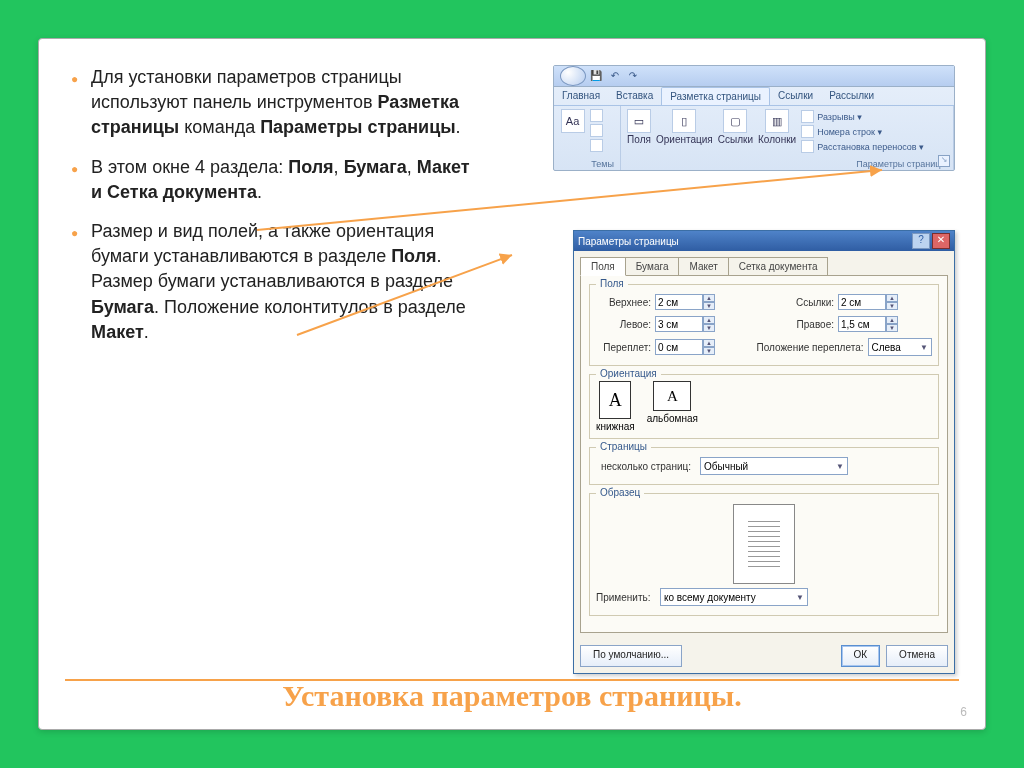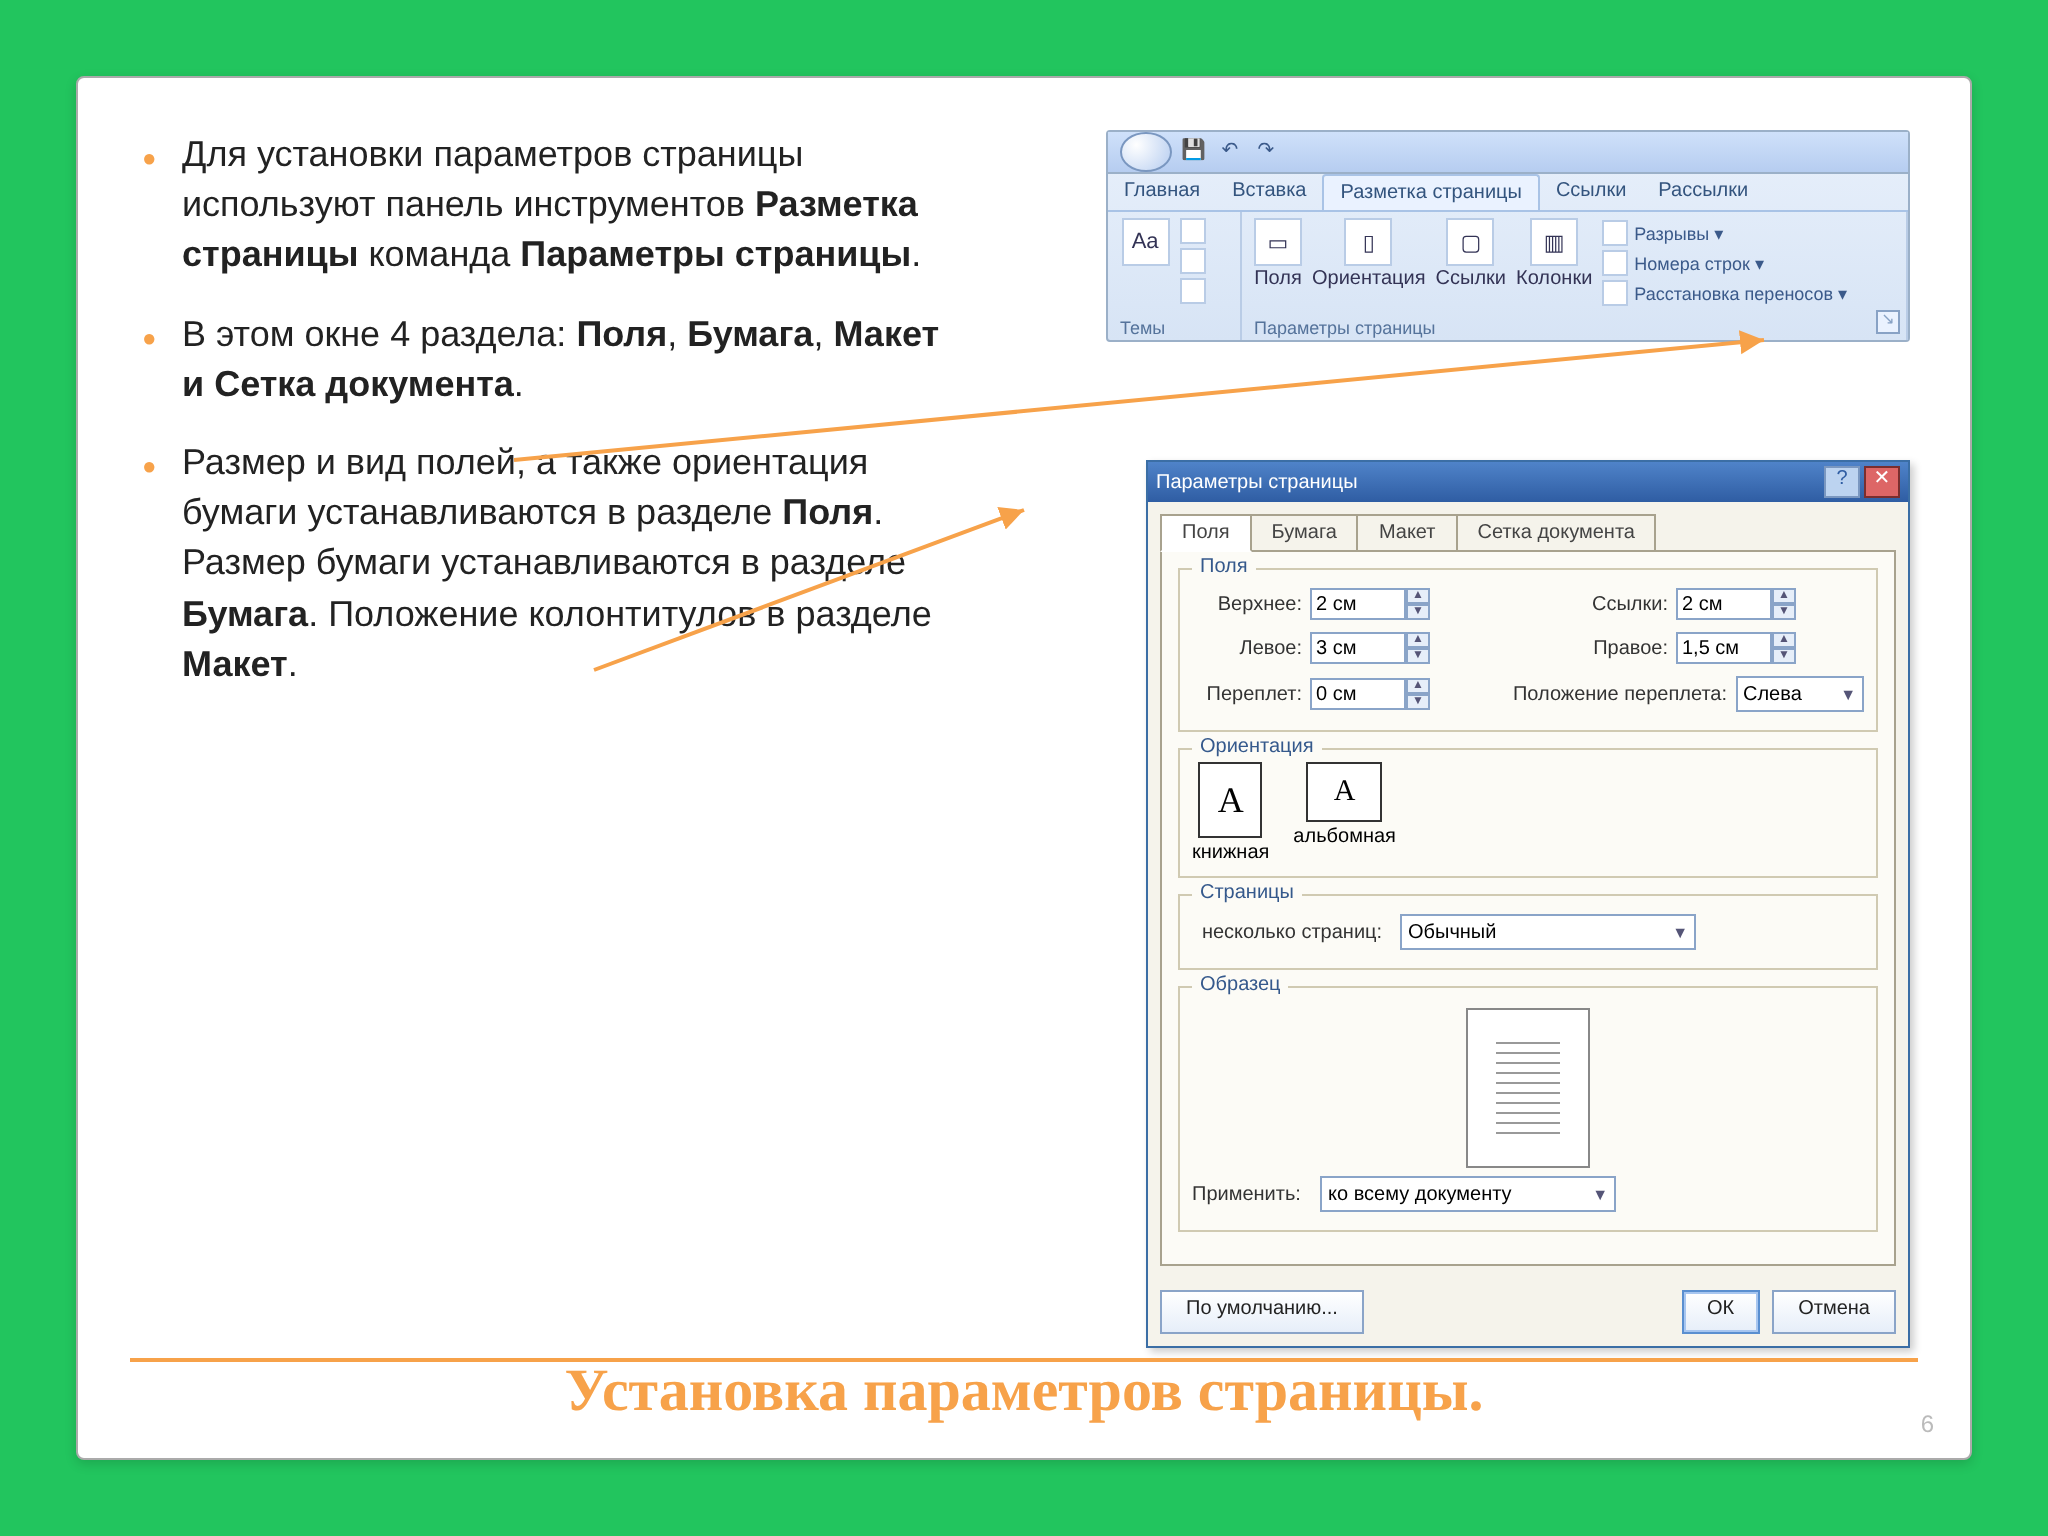--- a/index.html
+++ b/index.html
@@ -18,21 +18,21 @@
   
   .ribbon{width:400px;border:1px solid #9bb0c8;background:linear-gradient(#e8f0fb,#d7e4f5);border-radius:2px;margin-left:auto;font-size:10px;position:relative}
   .rb-qat{height:20px;background:linear-gradient(#cfe1fa,#b6cdf0);border-bottom:1px solid #9bb0c8;display:flex;align-items:center;gap:4px;padding:0 6px}
   .orb{width:24px;height:18px;background:radial-gradient(circle at 30% 30%,#fff,#b6cdf0);border:1px solid #7a97c0;border-radius:50%}
   .qat-btn{width:14px;height:14px;color:#3b5a8a;text-align:center;line-height:14px}
   .rb-tabs{height:18px;display:flex;gap:0;border-bottom:1px solid #A9C3E6}
   .rb-tab{padding:2px 8px;color:#33547e;line-height:14px}
   .rb-tab.active{background:#eaf2ff;border:1px solid #A9C3E6;border-bottom:none;border-radius:2px 2px 0 0}
   .rb-body{display:flex;height:64px}
   .rb-group{border-right:1px solid #b9cce6;padding:3px 6px 0 6px;display:flex;flex-direction:column;justify-content:space-between}
-  .rb-group-label{font-size:9px;color:#55739b;text-align:left;padding:1px 0}
+  .rb-group-label{font-size:9px;color:#55739b;text-align:right;padding:1px 0}
   .rb-items{display:flex;gap:5px;align-items:flex-start;flex:1}
   .rb-bigbtn{display:flex;flex-direction:column;align-items:center;gap:1px;color:#335;cursor:default}
   .rb-ico{width:22px;height:22px;border:1px solid #b9cce6;background:#fff;display:flex;align-items:center;justify-content:center;font-size:11px}
   .rb-small{font-size:9px;color:#3b5a8a;display:flex;align-items:center;gap:3px;padding:1px 0}
   .rb-small .mi{width:11px;height:11px;border:1px solid #b9cce6;background:#fff}
   .launcher{position:absolute;right:3px;bottom:3px;width:10px;height:10px;border:1px solid #88a2c5;background:#eaf2ff;color:#88a2c5;font-size:8px;text-align:center;line-height:8px}
   
   .dialog{position:absolute;right:0;top:165px;width:380px;border:1px solid #3b6ea5;background:#f5f3eb;font-size:10px;box-shadow:2px 2px 4px rgba(0,0,0,.2)}
   .dlg-title{height:20px;background:linear-gradient(#4f83c9,#2f5da3);color:#fff;display:flex;align-items:center;padding:0 4px;justify-content:space-between}
   .dlg-ctl{display:flex;gap:2px}

